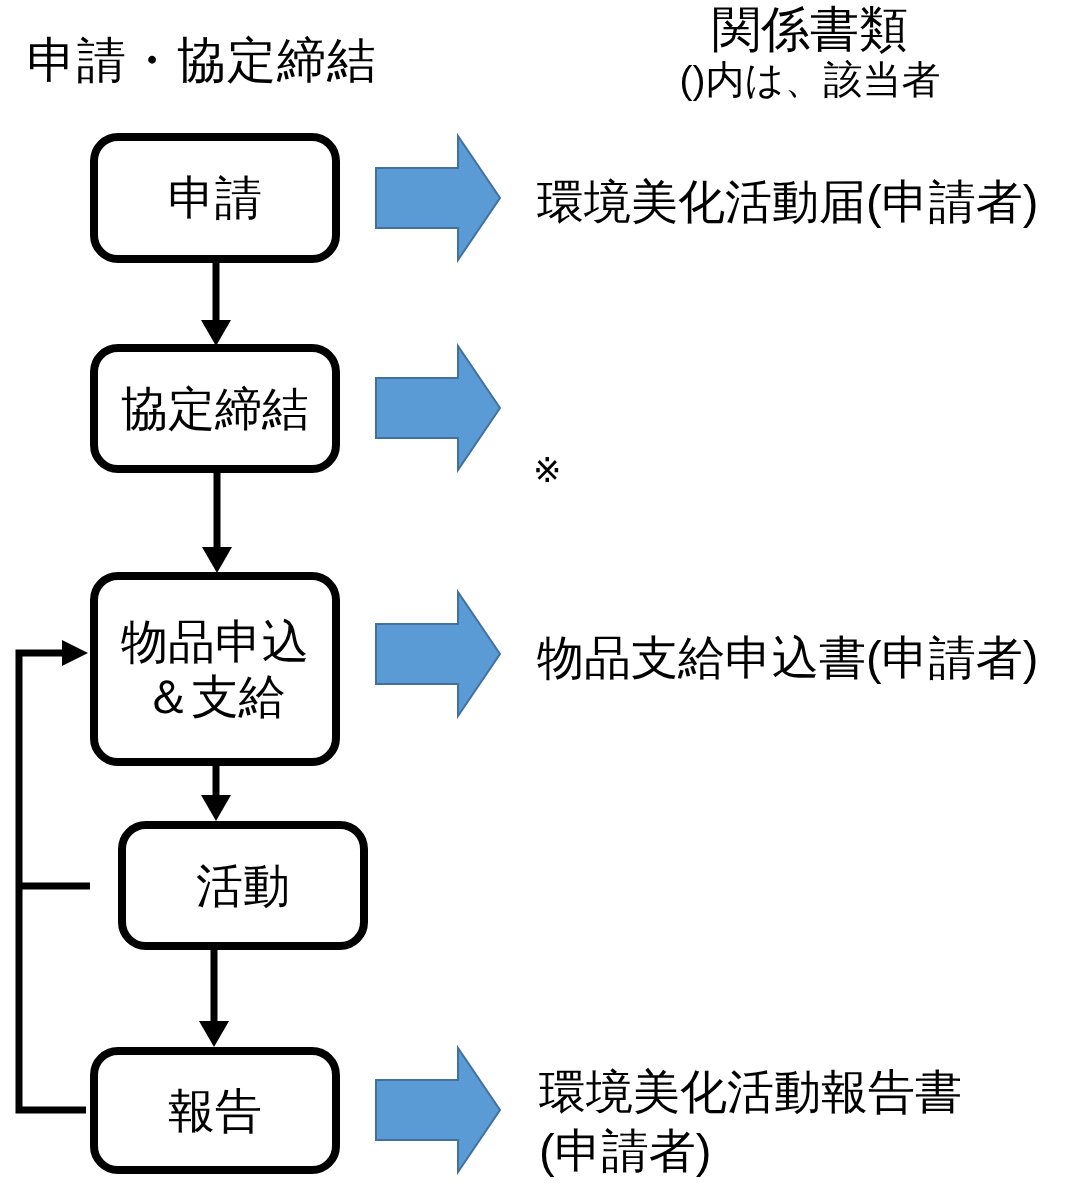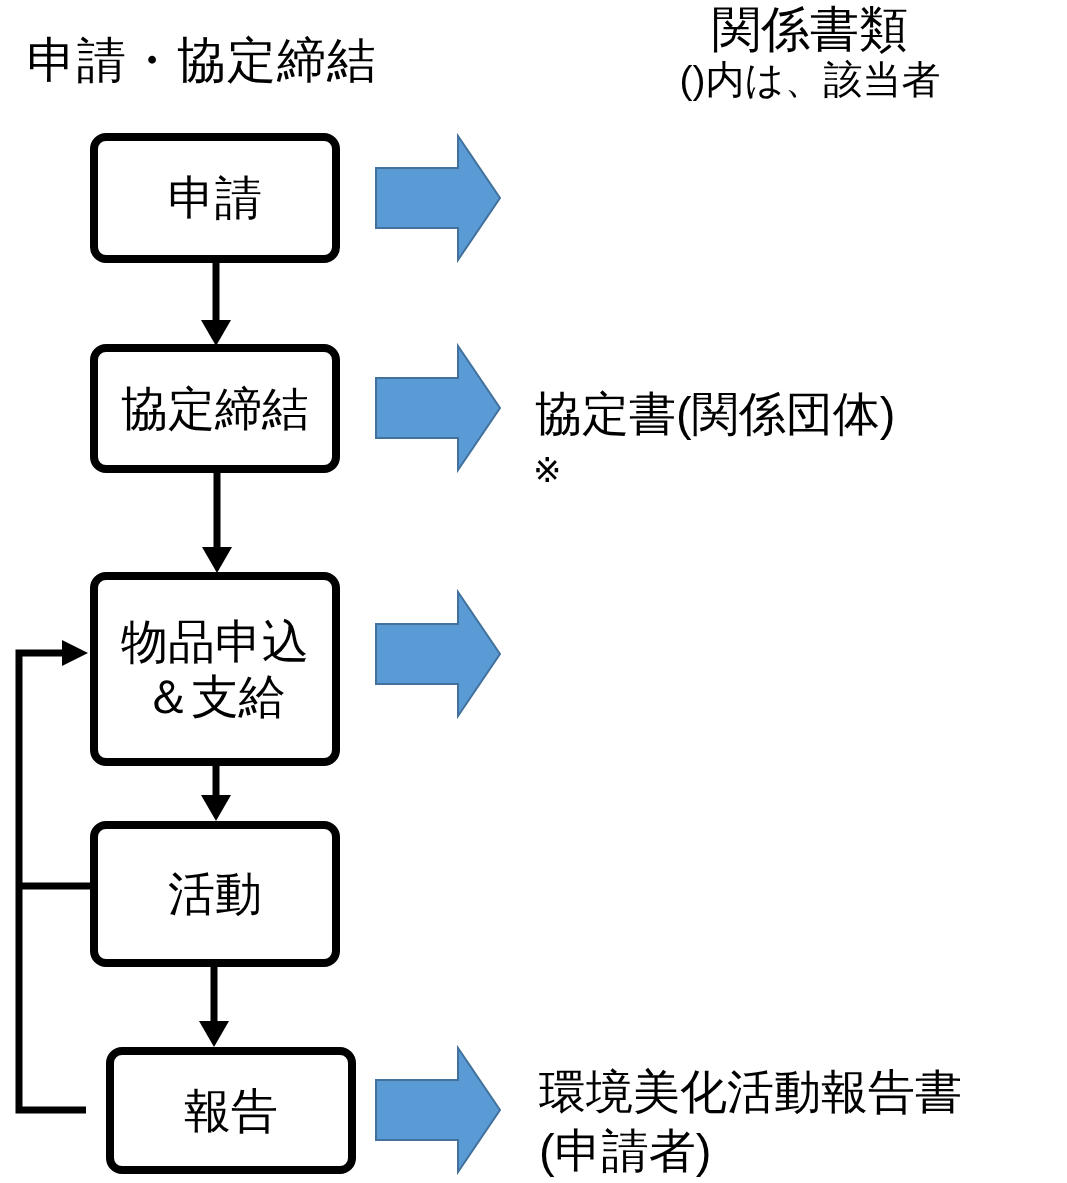--- a/index.html
+++ b/index.html
@@ -42,36 +42,36 @@
   .right-header-subtitle {
     font-size: 39px;
     font-weight: 400;
     margin-top: 1px;
   }
   .flow-box {
     position: absolute;
     left: 90px;
     width: 250px;
     border: 8px solid #000000;
-    border-radius: 16px;
+    border-radius: 28px;
     background: #ffffff;
     display: flex;
     align-items: center;
     justify-content: center;
     text-align: center;
     font-size: 47px;
     font-weight: 400;
     line-height: 1.18;
     white-space: pre-line;
   }
   .box-1 { top: 133px; height: 130px; }
   .box-2 { top: 344px; height: 129px; }
   .box-3 { top: 572px; height: 194px; }
-  .box-4 { top: 821px; height: 146px; }
-  .box-5 { top: 1047px; height: 127px; margin-left: 16px; }
+  .box-4 { top: 821px; height: 129px; margin-left: 28px; }
+  .box-5 { top: 1047px; height: 127px; }
   .doc-label {
     position: absolute;
     font-size: 47px;
     font-weight: 400;
     line-height: 1.26;
     white-space: pre-line;
   }
   .doc-1 { left: 537px; top: 172px; }
   .doc-2 { left: 535px; top: 384px; }
   .doc-3 { left: 537px; top: 628px; }
@@ -135,20 +135,21 @@
     <div class="right-header-subtitle">()内は、該当者</div>
   </div>
 
   <div class="flow-box box-1">申請</div>
   <div class="flow-box box-2">協定締結</div>
   <div class="flow-box box-3">物品申込
 ＆支給</div>
   <div class="flow-box box-4">活動</div>
   <div class="flow-box box-5">報告</div>
 
-  <div class="doc-label doc-2">協定書(関係団体)</div>
+  <div class="doc-label doc-1">環境美化活動届(申請者)</div>
   <div class="doc-note">
     <span class="doc-note-marker">※</span>
   </div>
+  <div class="doc-label doc-3">物品支給申込書(申請者)</div>
   <div class="doc-label doc-4">環境美化活動報告書
 (申請者)</div>
 
 </div>
 
 </body></html>

